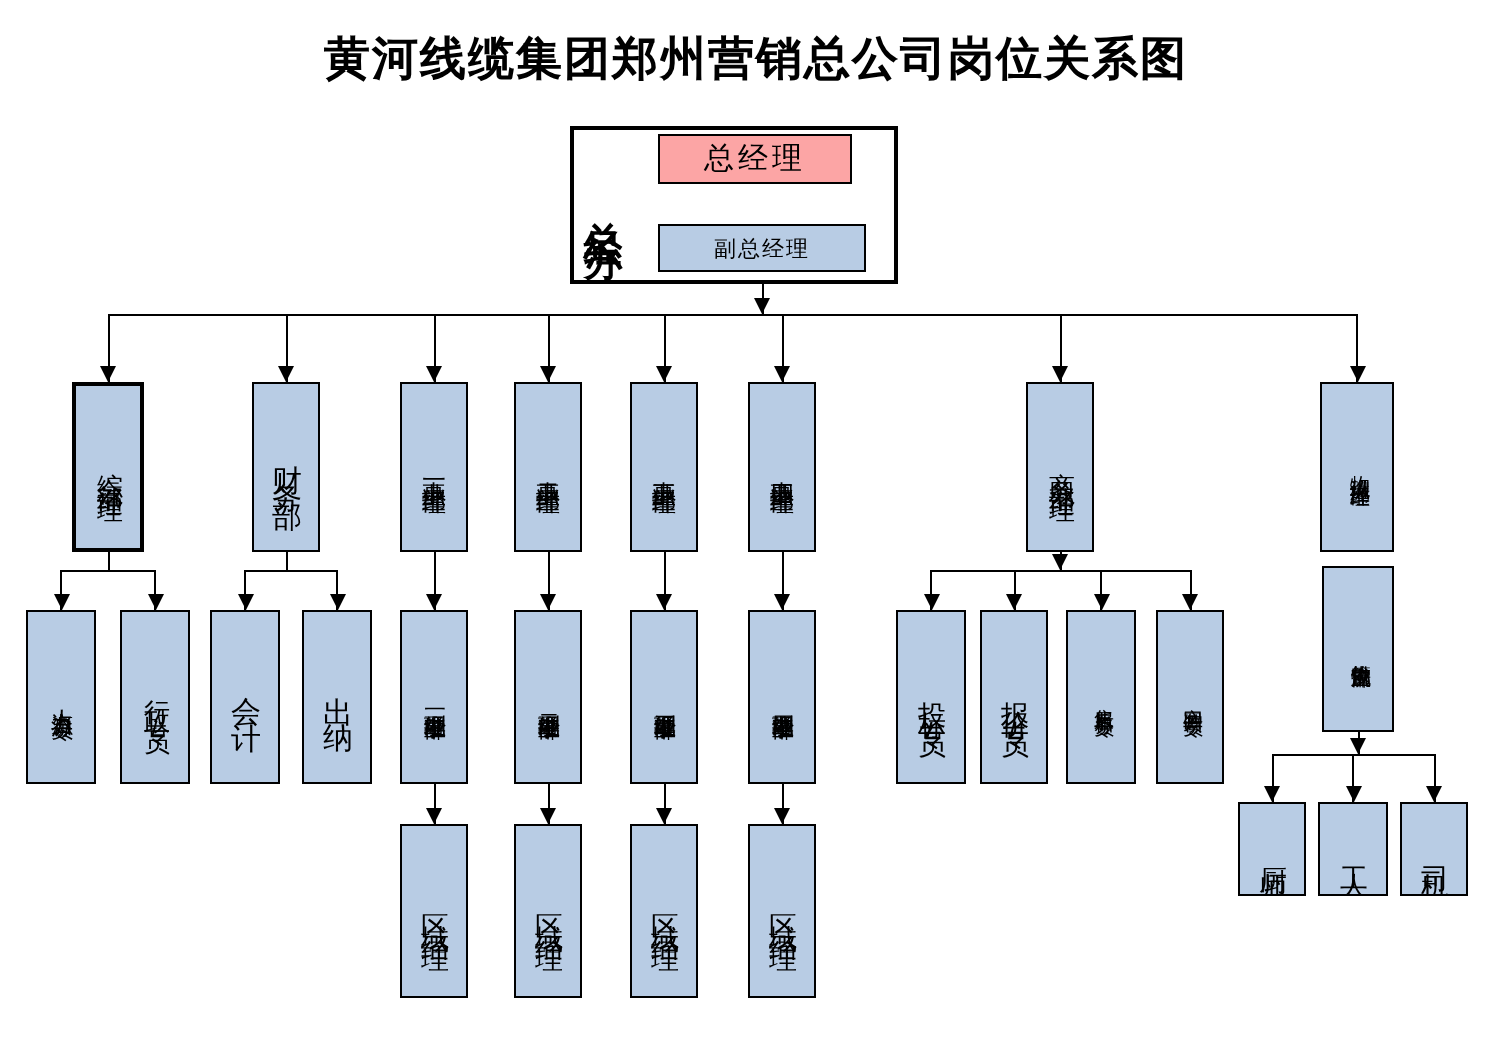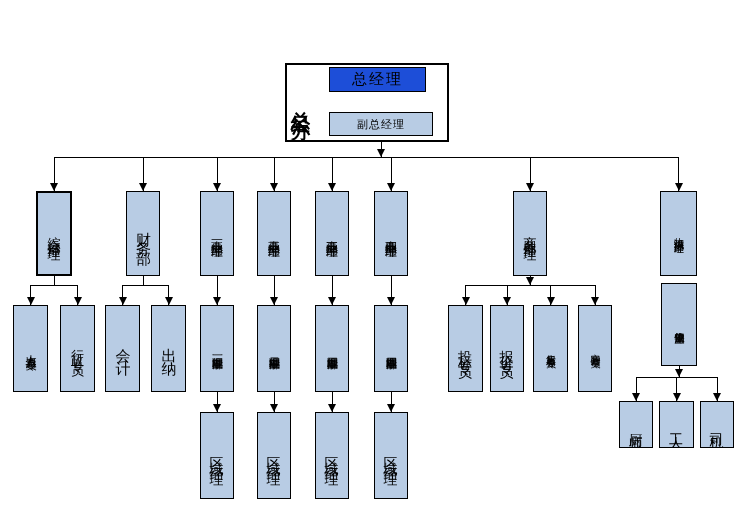--- a/index.html
+++ b/index.html
@@ -53,26 +53,27 @@
     height: 0;
     border-left: 4px solid transparent;
     border-right: 4px solid transparent;
     border-top: 8px solid #000000;
   }
 </style>
 </head>
 <body>
 
 <div id="page">
+  <div class="page-title">黄河线缆集团郑州营销总公司岗位关系图</div>
   <div id="stage" style="position:absolute; left:0; top:0; width:756px; height:524px;">
       <div class="node" style="left: 285px; top: 63px; width: 164px; height: 79px; background: rgb(255, 255, 255); border-width: 2px; z-index: 1;"></div>
       <div class="node" style="left: 288px; top: 65px; width: 26px; height: 75px; background: transparent; border-width: 0px; z-index: 2; border-style: none;">
         <span class="vlabel" style="font-size: 19px; letter-spacing: 5px; font-weight: bold;">总经办</span>
       </div>
-      <div class="node" style="left: 329px; top: 67px; width: 97px; height: 25px; background: #1d4ed8; border-width: 1px; z-index: 2;">
+      <div class="node" style="left: 329px; top: 67px; width: 97px; height: 25px; background: #fca5a5; border-width: 1px; z-index: 2;">
         <span class="hlabel" style="font-size: 15px; letter-spacing: 2px;">总经理</span>
       </div>
       <div class="node" style="left: 329px; top: 112px; width: 104px; height: 24px; background: rgb(184, 204, 228); border-width: 1px; z-index: 2;">
         <span class="hlabel" style="font-size: 11px; letter-spacing: 1px;">副总经理</span>
       </div>
       <div class="node" style="left: 36px; top: 191px; width: 36px; height: 85px; background: rgb(184, 204, 228); border-width: 2px; z-index: 2;">
         <span class="vlabel" style="font-size: 13px; letter-spacing: 3px;">综合部经理</span>
       </div>
       <div class="node" style="left: 126px; top: 191px; width: 34px; height: 85px; background: rgb(184, 204, 228); border-width: 1px; z-index: 2;">
         <span class="vlabel" style="font-size: 15px; letter-spacing: 9px;">财务部</span>

